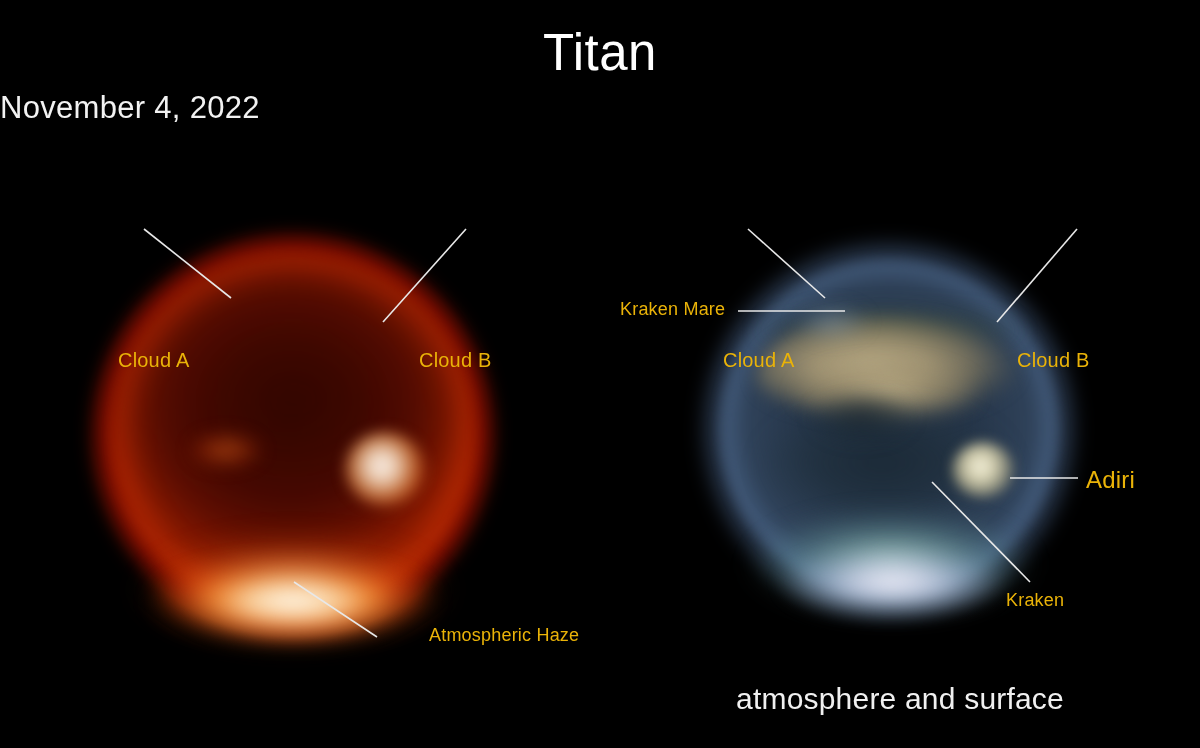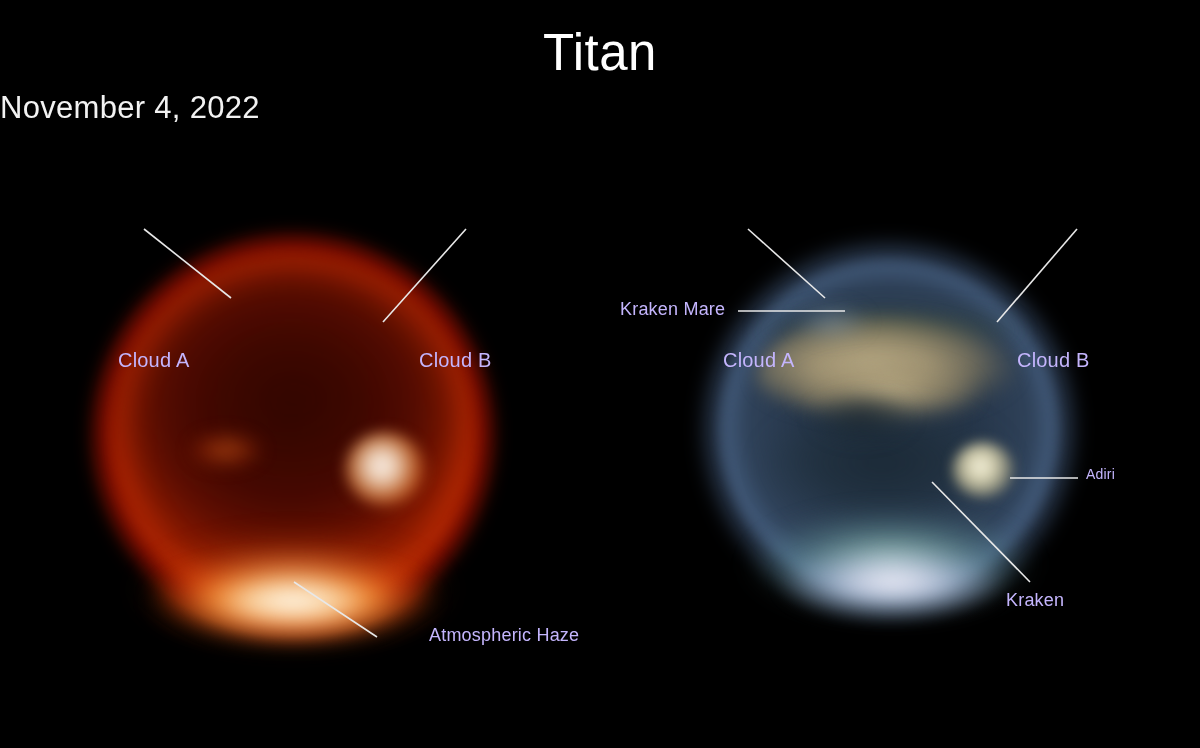--- a/index.html
+++ b/index.html
@@ -414,21 +414,21 @@
   .anno-line {
     stroke: #e8e8e8;
     stroke-width: 1.6;
     fill: none;
   }
   .anno-label {
     position: absolute;
     font-size: 20px;
     font-weight: 400;
     letter-spacing: 0.2px;
-    color: #c4b5fd;
+    color: #eab308;
     white-space: nowrap;
   }
 </style>
 </head>
 <body>
 
 <div id="stage">
 
   <div class="title">Titan</div>
   <div class="subtitle">November 4, 2022</div>
@@ -481,18 +481,19 @@
       <line class="anno-line" x1="148" y1="79" x2="225" y2="148"></line>
       <line class="anno-line" x1="477" y1="79" x2="397" y2="172"></line>
       <line class="anno-line" x1="138" y1="161" x2="245" y2="161"></line>
       <line class="anno-line" x1="410" y1="328" x2="478" y2="328"></line>
       <line class="anno-line" x1="332" y1="332" x2="430" y2="432"></line>
     </svg>
 
     <div class="anno-label" style="left:123px; top:199px;">Cloud A</div>
     <div class="anno-label" style="left:417px; top:199px;">Cloud B</div>
     <div class="anno-label" style="left:20px;  top:149px; font-size:18px;">Kraken Mare</div>
-    <div class="anno-label" style="left:486px; top:316px; font-size:14px;">Adiri</div>
+    <div class="anno-label" style="left:486px; top:316px; font-size:24px;">Adiri</div>
     <div class="anno-label" style="left:406px; top:440px; font-size:18px;">Kraken</div>
 
+    <div class="caption">atmosphere and surface</div>
   </div>
 
 </div>
 
 </body></html>

